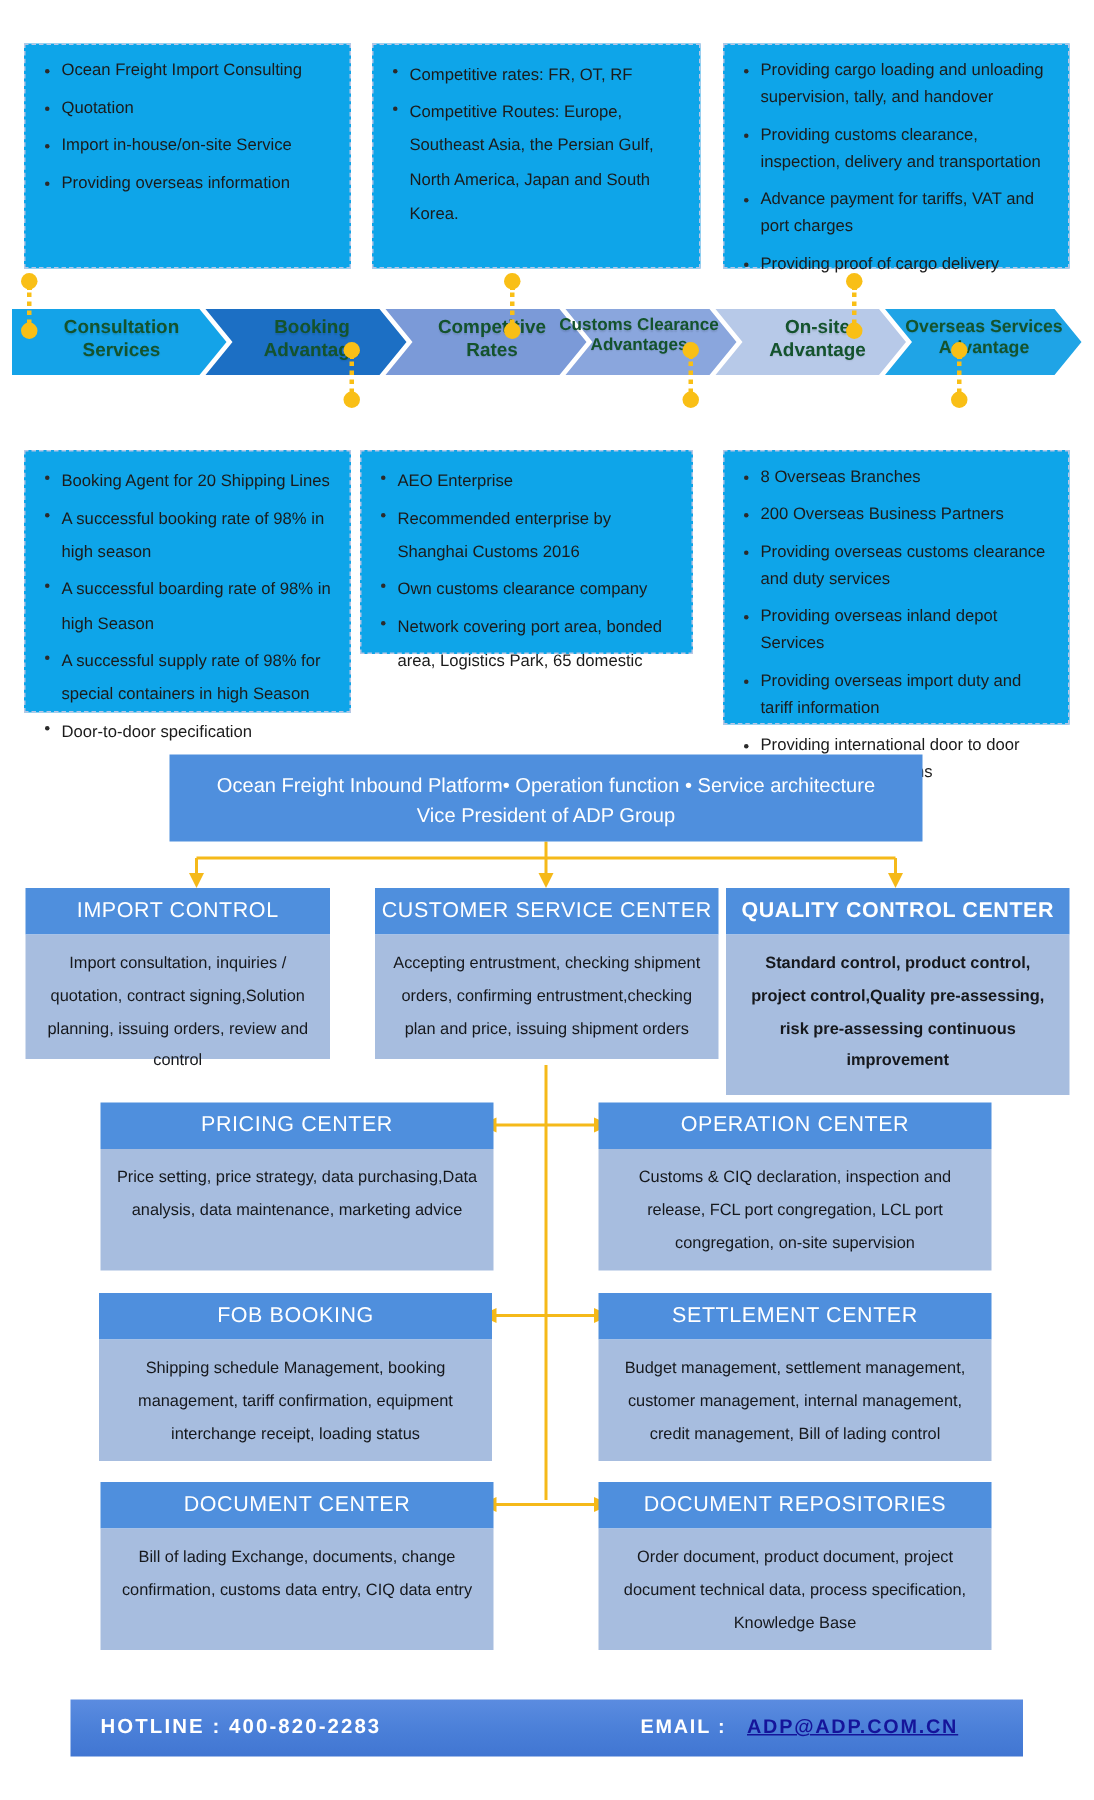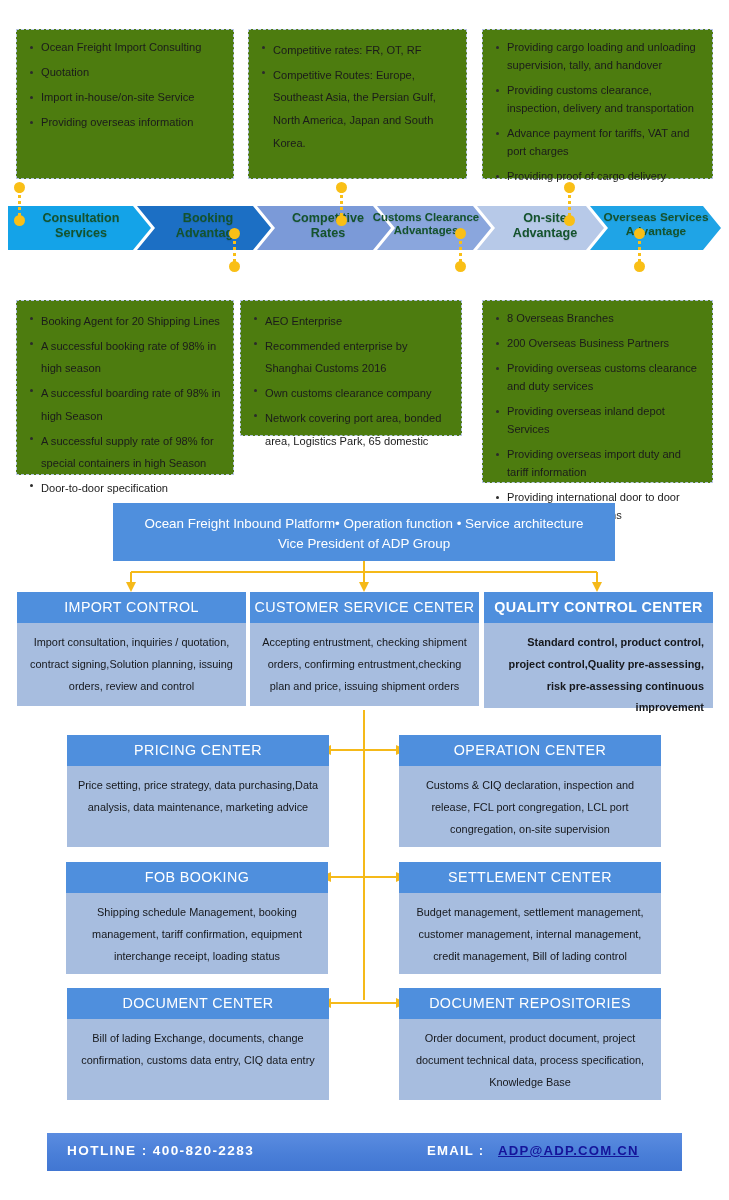--- a/index.html
+++ b/index.html
@@ -7,21 +7,21 @@
     width: 729px; height: 1200px;
     background: #ffffff;
     font-family: "Liberation Sans", sans-serif;
     overflow: hidden;
   }
   #page { position: relative; width: 729px; height: 1200px; }
 
   
   .card {
     position: absolute;
-    background: #4d7c0f;
+    background: #0ea5e9;
     border: 1px dashed #b9c6e4;
     padding: 9px 8px 9px 4px;
   }
   .card ul { list-style: none; }
   .card li {
     position: relative;
     padding-left: 20px;
     color: #1b1b1b;
     font-size: 11.1px;
     line-height: 1.62;
@@ -277,33 +277,33 @@
       <polygon points="320,1003 331,998 331,1008"></polygon>
       <polygon points="407,1003 396,998 396,1008"></polygon>
     </g>
   </svg>
 
   <div id="banner">
     <div>Ocean Freight Inbound Platform• Operation function • Service architecture</div>
     <div>Vice President of ADP Group</div>
   </div>
 
-  <div class="box" style="left:17px; top:592px; width:229px;">
+  <div class="box" style="left:17px; top:592px; width:203px;">
     <div class="box-head">IMPORT CONTROL</div>
     <div class="box-body" style="height:83px;">Import consultation, inquiries / quotation, contract signing,Solution planning, issuing orders, review and control</div>
   </div>
 
   <div class="box" style="left:250px; top:592px; width:229px;">
     <div class="box-head">CUSTOMER SERVICE CENTER</div>
     <div class="box-body" style="height:83px;">Accepting entrustment, checking shipment orders,  confirming entrustment,checking plan and price, issuing shipment orders</div>
   </div>
 
   <div class="box" style="left:484px; top:592px; width:229px;font-weight:bold;">
     <div class="box-head">QUALITY CONTROL CENTER</div>
-    <div class="box-body" style="height:85px;text-align:right;">Standard control, product control, project control,Quality pre-assessing, risk pre-assessing continuous improvement</div>
+    <div class="box-body" style="height:107px;">Standard control, product control, project control,Quality pre-assessing, risk pre-assessing continuous improvement</div>
   </div>
 
   <div class="box" style="left:67px; top:735px; width:262px;">
     <div class="box-head">PRICING CENTER</div>
     <div class="box-body" style="height:81px;">Price setting, price strategy, data purchasing,Data analysis, data maintenance, marketing advice</div>
   </div>
 
   <div class="box" style="left:399px; top:735px; width:262px;">
     <div class="box-head">OPERATION CENTER</div>
     <div class="box-body" style="height:81px;">Customs &amp; CIQ declaration, inspection and release, FCL port congregation, LCL port congregation, on-site supervision</div>

